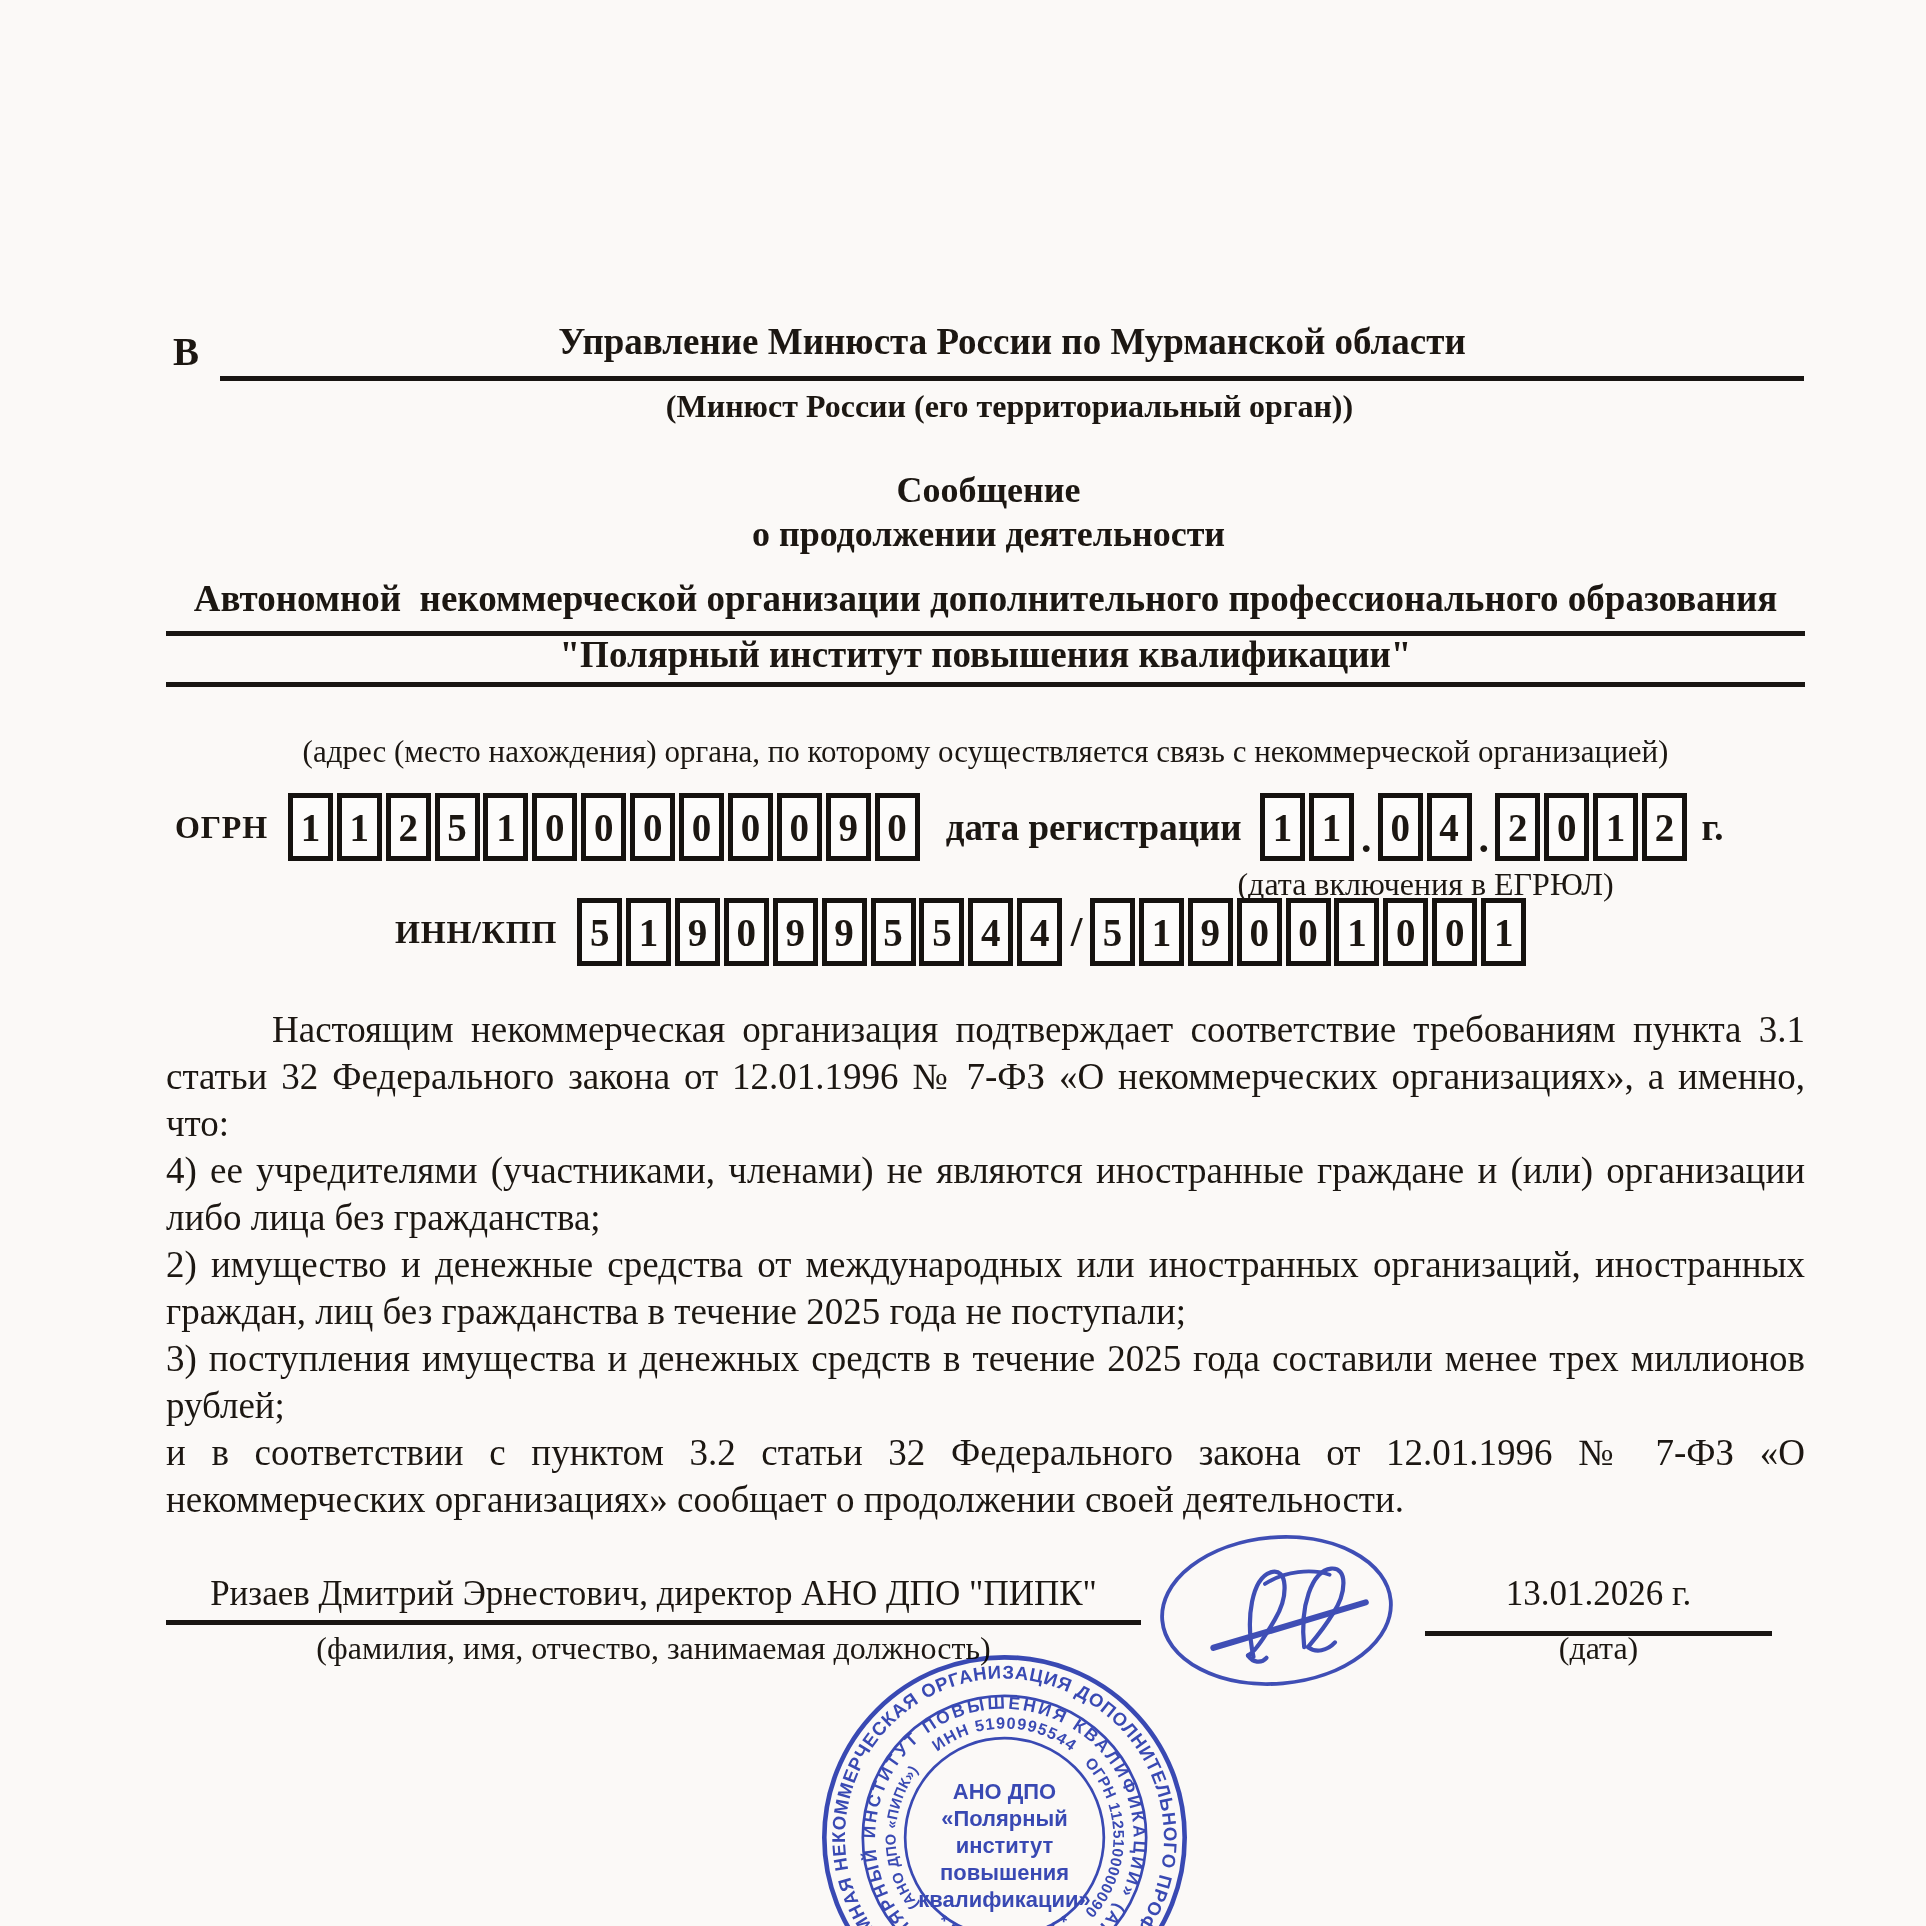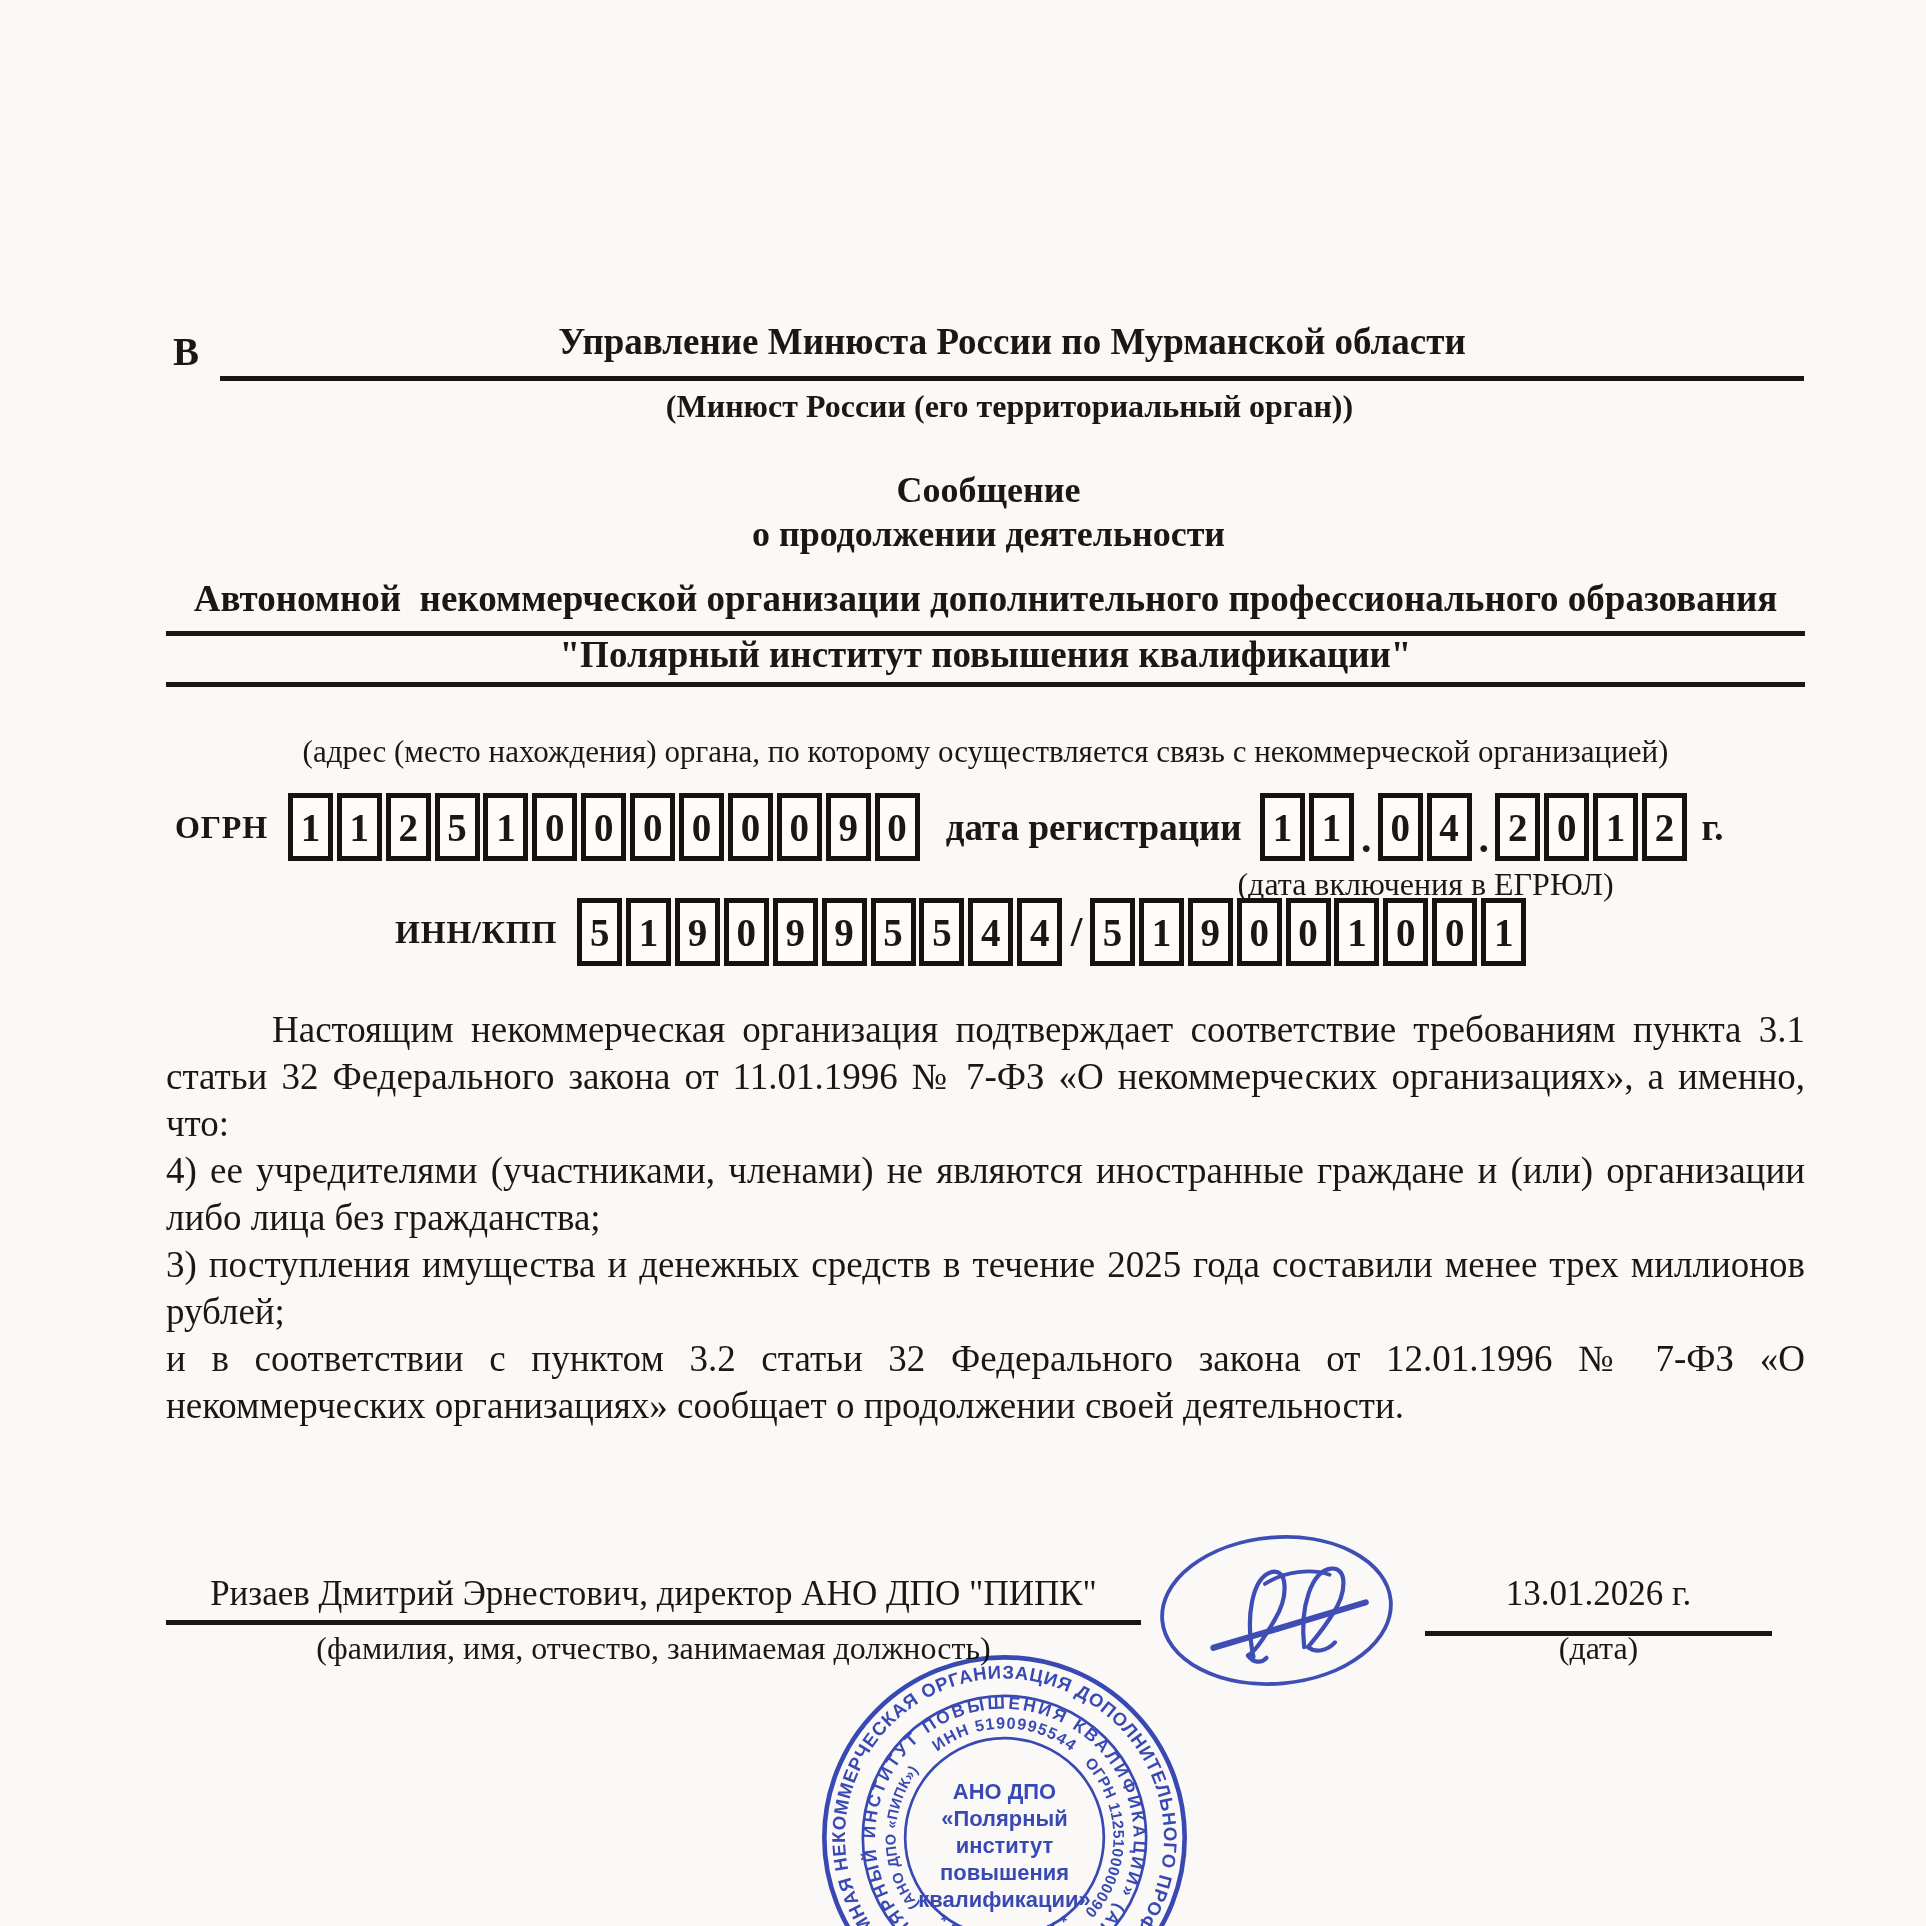--- a/index.html
+++ b/index.html
@@ -123,22 +123,23 @@
     <span class="cellbox">9</span>
     <span class="cellbox">0</span>
     <span class="cellbox">0</span>
     <span class="cellbox">1</span>
     <span class="cellbox">0</span>
     <span class="cellbox">0</span>
     <span class="cellbox">1</span>
   </div>
 
   <div class="abs body-text">
-    <p class="indent">Настоящим некоммерческая организация подтверждает соответствие требованиям пункта 3.1 статьи 32 Федерального закона от 11.01.1996 № 7-ФЗ «О некоммерческих организациях», а именно, что:</p>
+    <p class="indent">Настоящим некоммерческая организация подтверждает соответствие требованиям пункта 3.1 статьи 32 Федерального закона от 12.01.1996 № 7-ФЗ «О некоммерческих организациях», а именно, что:</p>
     <p>4) ее учредителями (участниками, членами) не являются иностранные граждане и (или) организации либо лица без гражданства;</p>
+    <p>2) имущество и денежные средства от международных или иностранных организаций, иностранных граждан, лиц без гражданства в течение 2025 года не поступали;</p>
     <p>3) поступления имущества и денежных средств в течение 2025 года составили менее трех миллионов рублей;</p>
     <p>и в соответствии с пунктом 3.2 статьи 32 Федерального закона от 12.01.1996 № 7-ФЗ «О некоммерческих организациях» сообщает о продолжении своей деятельности.</p>
   </div>
 
   <div class="abs sig-name-wrap">Ризаев Дмитрий Эрнестович, директор АНО ДПО "ПИПК"</div>
   <div class="abs center sig-name-caption">(фамилия, имя, отчество, занимаемая должность)</div>
   <div class="abs sig-date-wrap">13.01.2026 г.</div>
   <div class="abs center sig-date-caption">(дата)</div>
 
   <svg class="abs sign-svg" width="277" height="181" viewBox="0 0 720 470">

